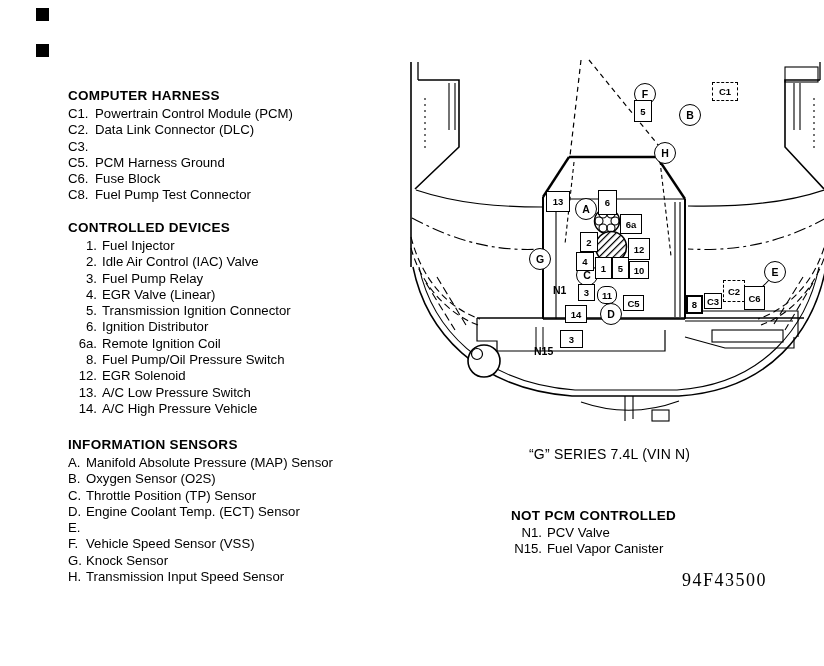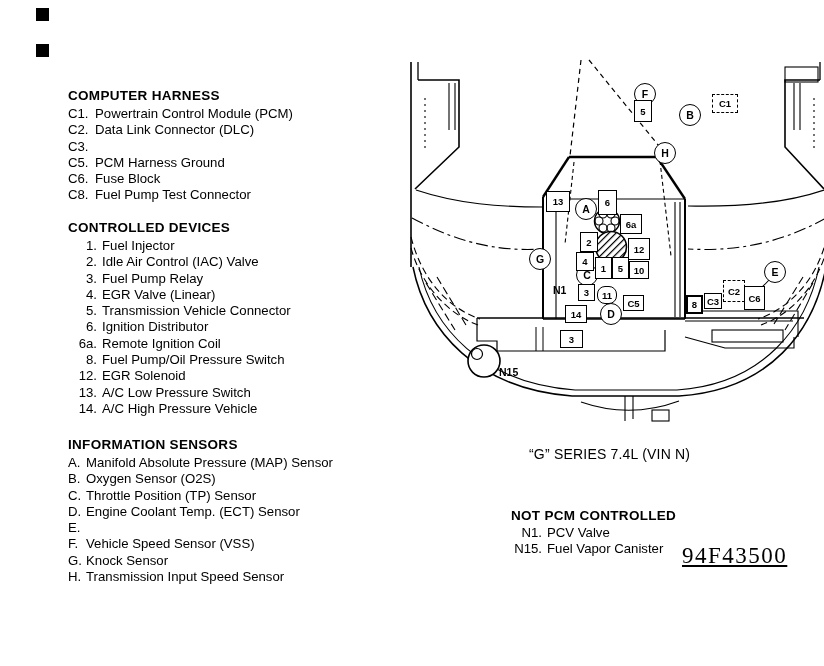--- a/index.html
+++ b/index.html
@@ -17,22 +17,22 @@
   .num{flex:none;}
   #sec0 .num{width:27px;text-align:left;}
   #sec1 .num{width:29px;text-align:right;margin-right:5px;}
   #sec2 .num{width:18px;text-align:left;}
 
   
   .caption{position:absolute;left:501px;top:446px;font-weight:normal;font-size:14px;letter-spacing:.2px;}
   .notpcm{position:absolute;left:483px;top:508px;}
   .notpcm-title{font-weight:bold;font-size:13.5px;letter-spacing:.3px;margin-bottom:2px;}
   .notpcm .row .num{width:31px;text-align:right;margin-right:5px;}
-  .docnum{position:absolute;left:654px;top:543px;font-family:"Liberation Serif",serif;
-          font-size:23px;letter-spacing:1.5px;text-decoration:underline;}
+  .docnum{position:absolute;left:654px;top:570px;font-family:"Liberation Serif",serif;
+          font-size:18px;letter-spacing:1.5px;}
 
   
   #diagram-svg{position:absolute;left:0;top:0;}
   .c-circle{position:absolute;border:1.8px solid #000;border-radius:50%;background:#fff;
             display:flex;align-items:center;justify-content:center;font-weight:bold;font-size:10.5px;}
   .c-box{position:absolute;border:1.7px solid #000;background:#fff;box-sizing:border-box;
          display:flex;align-items:center;justify-content:center;font-weight:bold;font-size:9.5px;}
   .c-box.bold{border-width:2.6px;}
   .c-box.dashed{border:1.4px dashed #000;}
   .c-text{position:absolute;font-weight:bold;font-size:10.5px;white-space:nowrap;}
@@ -84,21 +84,21 @@
         <div class="row">
           <span class="num">3.</span>
           <span> Fuel Pump Relay</span>
         </div>
         <div class="row">
           <span class="num">4.</span>
           <span> EGR Valve (Linear)</span>
         </div>
         <div class="row">
           <span class="num">5.</span>
-          <span> Transmission Vehicle Connector</span>
+          <span> Transmission Ignition Connector</span>
         </div>
         <div class="row">
           <span class="num">6.</span>
           <span> Ignition Distributor</span>
         </div>
         <div class="row">
           <span class="num">6a.</span>
           <span> Remote Ignition Coil</span>
         </div>
         <div class="row">
@@ -242,42 +242,42 @@
 
   <div id="callouts">
       <div class="c-circle" style="left: 606px; top: 83px; width: 20px; height: 20px;">F</div>
       <div class="c-circle" style="left: 651px; top: 104px; width: 20px; height: 20px;">B</div>
       <div class="c-circle" style="left: 626px; top: 142px; width: 20px; height: 20px;">H</div>
       <div class="c-circle" style="left: 547px; top: 198px; width: 20px; height: 20px;">A</div>
       <div class="c-circle" style="left: 501px; top: 248px; width: 20px; height: 20px;">G</div>
       <div class="c-circle" style="left: 548px; top: 264px; width: 20px; height: 20px;">C</div>
       <div class="c-circle" style="left: 572px; top: 303px; width: 20px; height: 20px;">D</div>
       <div class="c-circle" style="left: 736px; top: 261px; width: 20px; height: 20px;">E</div>
-      <div class="c-box dashed" style="left: 684px; top: 94px; width: 26px; height: 19px; text-align: right;">C1</div>
+      <div class="c-box dashed" style="left: 684px; top: 82px; width: 26px; height: 19px; text-align: right;">C1</div>
       <div class="c-box" style="left: 606px; top: 100px; width: 18px; height: 22px;">5</div>
       <div class="c-box" style="left: 518px; top: 191px; width: 24px; height: 21px;">13</div>
       <div class="c-box" style="left: 570px; top: 190px; width: 19px; height: 25px;">6</div>
       <div class="c-box" style="left: 592px; top: 214px; width: 22px; height: 20px;">6a</div>
       <div class="c-box" style="left: 600px; top: 238px; width: 22px; height: 22px;">12</div>
       <div class="c-box" style="left: 601px; top: 261px; width: 20px; height: 18px;">10</div>
       <div class="c-box" style="left: 552px; top: 232px; width: 18px; height: 20px;">2</div>
       <div class="c-box" style="left: 548px; top: 252px; width: 18px; height: 19px;">4</div>
       <div class="c-box" style="left: 567px; top: 257px; width: 17px; height: 22px;">1</div>
       <div class="c-box" style="left: 584px; top: 257px; width: 17px; height: 22px;">5</div>
       <div class="c-box" style="left: 550px; top: 284px; width: 17px; height: 17px;">3</div>
       <div class="c-box" style="left: 569px; top: 286px; width: 20px; height: 18px; border-radius: 8px;">11</div>
       <div class="c-box" style="left: 537px; top: 305px; width: 22px; height: 18px;">14</div>
       <div class="c-box" style="left: 595px; top: 295px; width: 21px; height: 16px;">C5</div>
       <div class="c-box" style="left: 532px; top: 330px; width: 23px; height: 18px;">3</div>
       <div class="c-box bold" style="left: 658px; top: 295px; width: 17px; height: 19px;">8</div>
       <div class="c-box" style="left: 676px; top: 293px; width: 18px; height: 16px;">C3</div>
       <div class="c-box dashed" style="left: 695px; top: 280px; width: 22px; height: 22px;">C2</div>
       <div class="c-box" style="left: 716px; top: 286px; width: 21px; height: 24px;">C6</div>
       <div class="c-text" style="left: 525px; top: 284px;">N1</div>
-      <div class="c-text" style="left: 471px; top: 366px;">N15</div>
+      <div class="c-text" style="left: 471px; top: 345px; padding-left: 35px;">N15</div>
     </div>
 
   <div class="caption">“G” SERIES 7.4L (VIN N)</div>
 
   <div class="notpcm">
     <div class="notpcm-title">NOT PCM CONTROLLED</div>
     <div id="notpcm-items">
         <div class="row">
           <span class="num">N1.</span>
           <span>PCV Valve</span>

